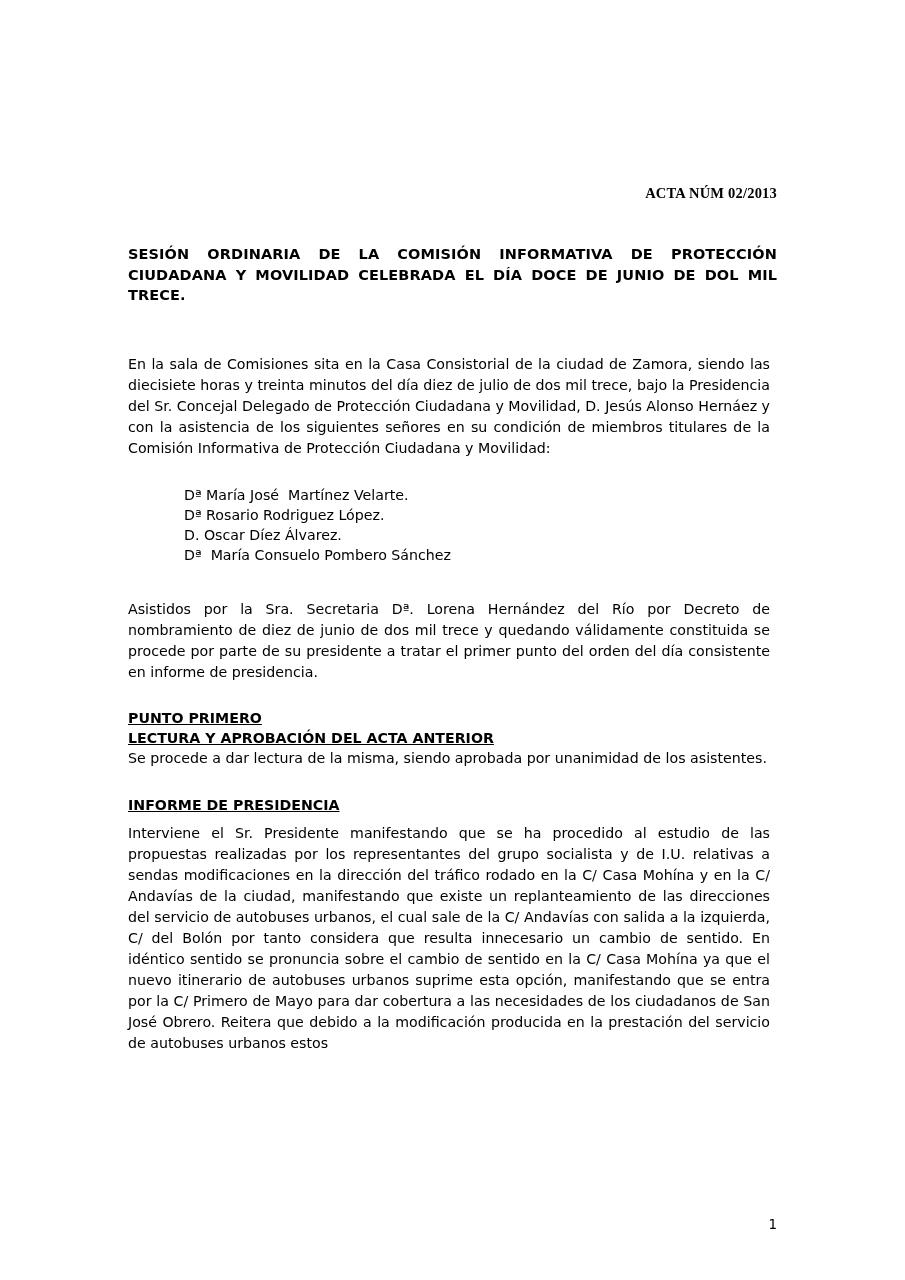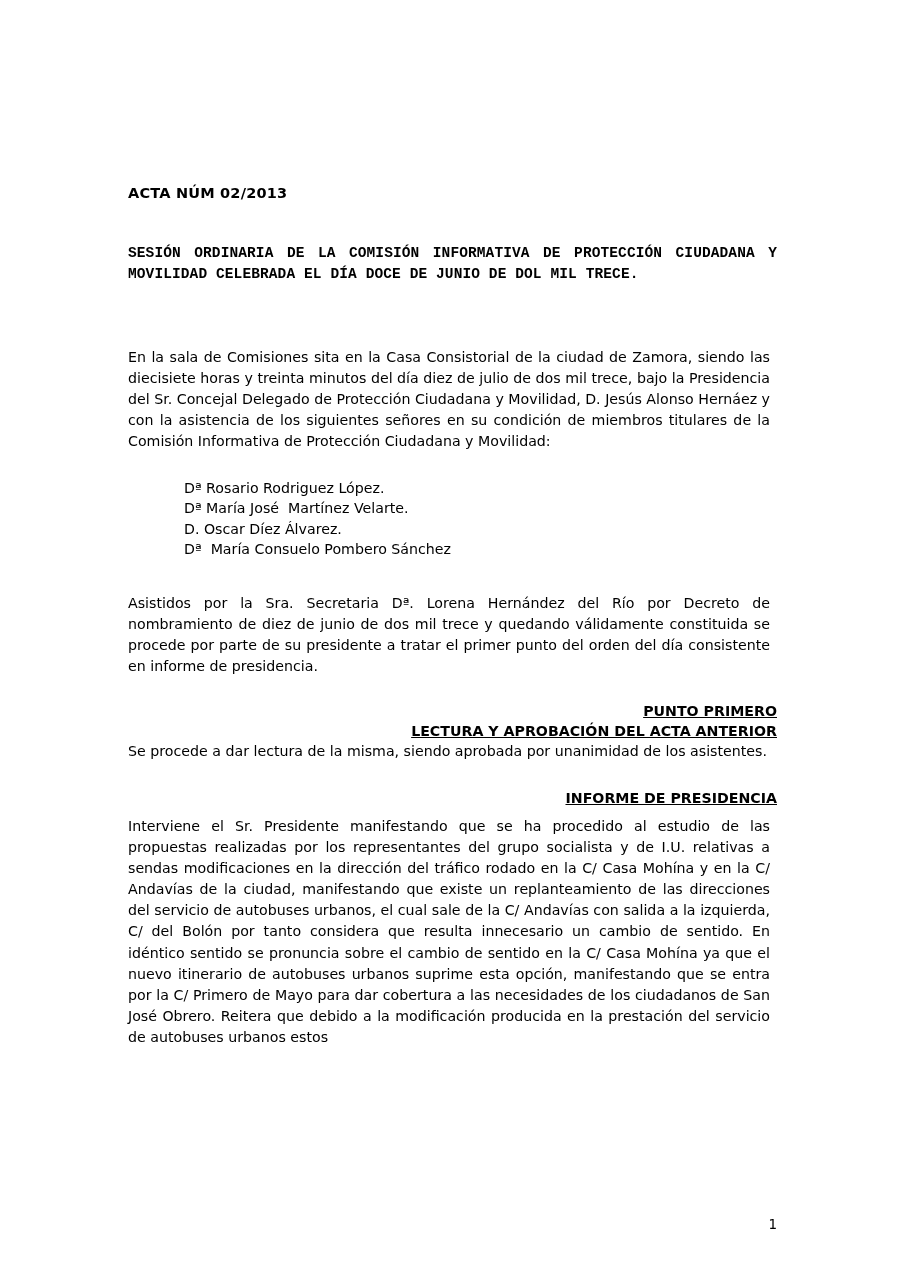--- a/index.html
+++ b/index.html
@@ -16,35 +16,35 @@
     overflow: hidden;
   }
   .page {
     position: relative;
     width: 905px;
     height: 1280px;
     box-sizing: border-box;
     padding: 185px 128px 40px 128px;
   }
   .doc-title {
-    text-align: left;
+    text-align: right;
     font-weight: bold;
     font-size: 14.5px;
     letter-spacing: 0.2px;
     margin: 0 0 42px 0;
+    font-family: Liberation Serif, serif;
   }
   .heading-block {
     font-weight: bold;
     font-size: 14.5px;
     text-align: justify;
     text-justify: inter-word;
     line-height: 1.42;
-    margin: 0 0 63px 0;
+    margin: 0 0 48px 0;
     letter-spacing: 0.1px;
-    font-family: Liberation Mono, monospace;
   }
   p.body-par {
     font-size: 14.2px;
     text-align: justify;
     text-justify: inter-word;
     line-height: 1.48;
     margin: 0 7px 14px 0;
   }
   .attendees {
     margin: 26px 0 34px 0;
@@ -54,21 +54,20 @@
     font-size: 14.2px;
     line-height: 1.42;
     white-space: pre-wrap;
   }
   .section-head {
     font-weight: bold;
     font-size: 14.2px;
     text-decoration: underline;
     line-height: 1.42;
     margin: 0;
-    text-align: right;
   }
   .section-head-group {
     margin-top: 24px;
   }
   .section-head-group2 {
     margin-top: 26px;
     margin-bottom: 8px;
   }
   .page-number {
     position: absolute;
@@ -82,22 +81,22 @@
 
 <div class="page">
 
   <div class="doc-title">ACTA NÚM 02/2013</div>
 
   <div class="heading-block">SESIÓN ORDINARIA DE LA COMISIÓN INFORMATIVA DE PROTECCIÓN CIUDADANA Y MOVILIDAD CELEBRADA EL DÍA DOCE DE JUNIO DE DOL MIL TRECE.</div>
 
   <p class="body-par">En la sala de Comisiones sita en la Casa Consistorial de la ciudad de Zamora, siendo las diecisiete horas y treinta minutos del día diez de julio de dos mil trece, bajo la Presidencia del Sr. Concejal Delegado de Protección Ciudadana y Movilidad, D. Jesús Alonso Hernáez y con la asistencia de los siguientes señores en su condición de miembros titulares de la Comisión Informativa de Protección Ciudadana y Movilidad:</p>
 
   <div class="attendees">
+    <div class="att-line">Dª María José  Martínez Velarte.</div>
     <div class="att-line">Dª Rosario Rodriguez López.</div>
-    <div class="att-line">Dª María José  Martínez Velarte.</div>
     <div class="att-line">D. Oscar Díez Álvarez.</div>
     <div class="att-line">Dª  María Consuelo Pombero Sánchez</div>
   </div>
 
   <p class="body-par">Asistidos por la Sra. Secretaria Dª. Lorena Hernández del Río por Decreto de nombramiento de diez de junio de dos mil trece y quedando válidamente constituida se procede por parte de su presidente a tratar el primer punto del orden del día consistente en informe de presidencia.</p>
 
   <div class="section-head-group">
     <div class="section-head">PUNTO PRIMERO</div>
     <div class="section-head">LECTURA Y APROBACIÓN DEL ACTA ANTERIOR</div>
     <p class="body-par">Se procede a dar lectura de la misma, siendo aprobada por unanimidad de los asistentes.</p>

